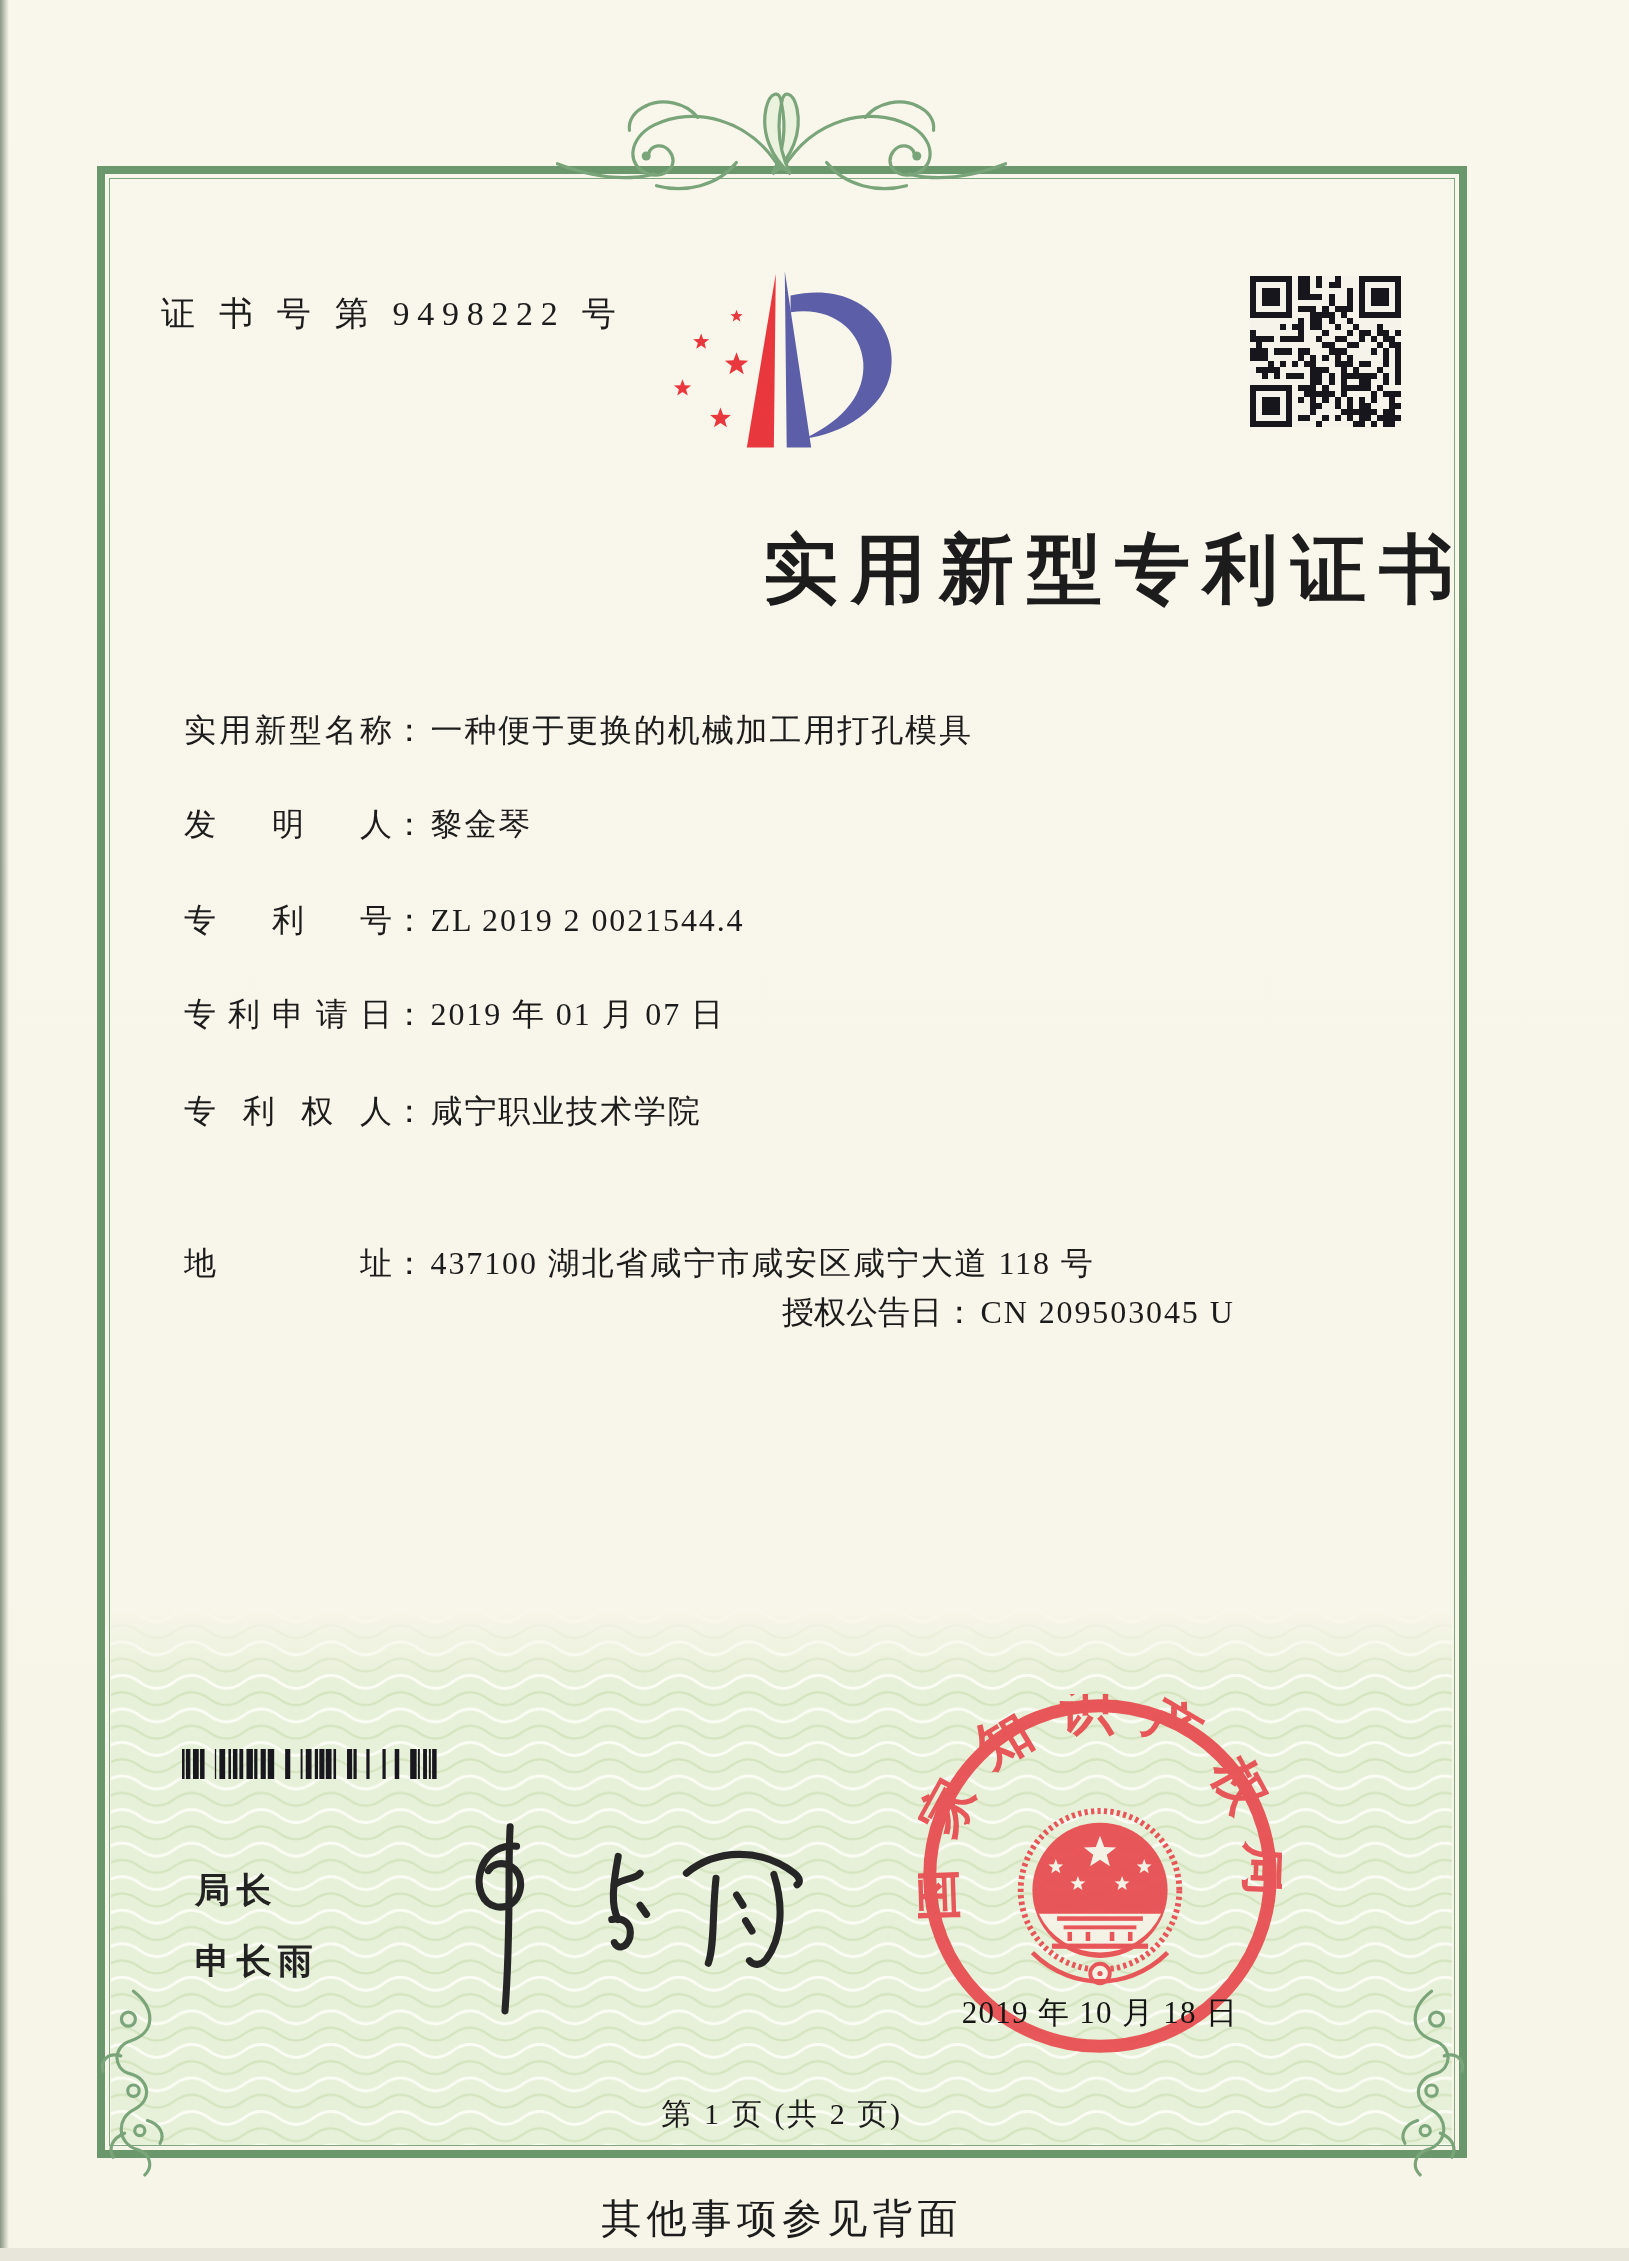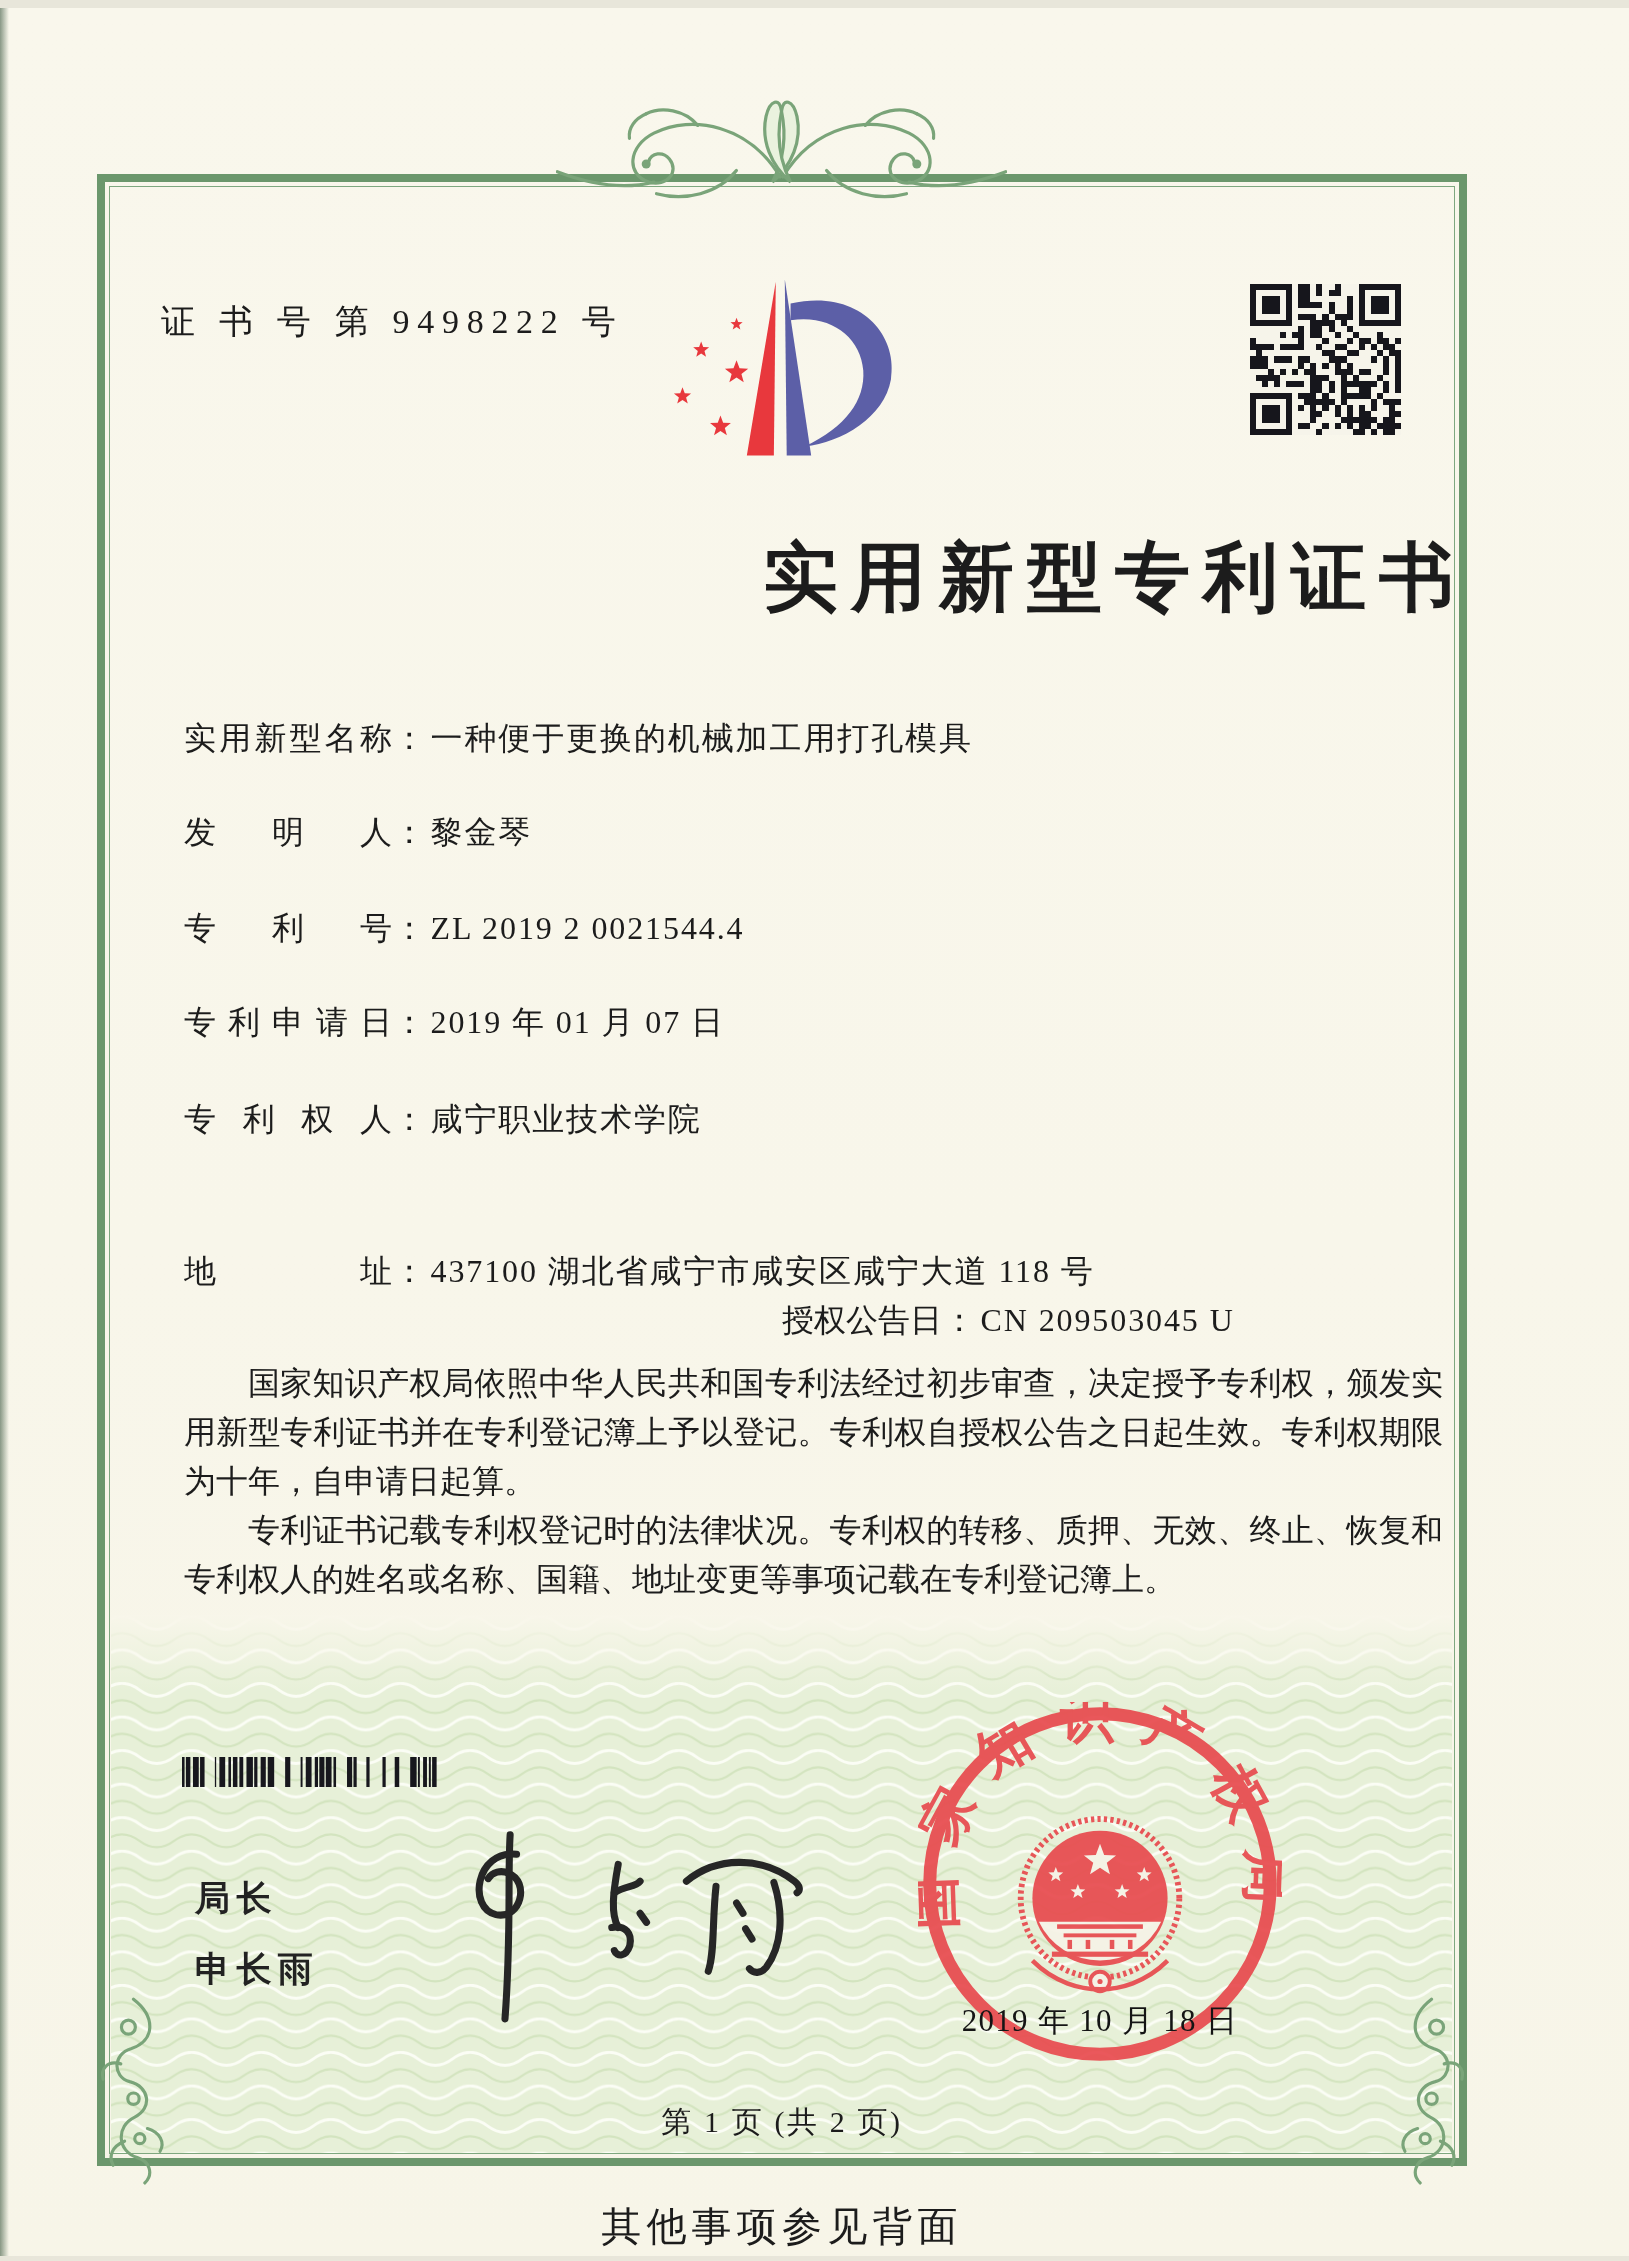--- a/index.html
+++ b/index.html
@@ -3,21 +3,20 @@
 <meta charset="utf-8">
 <style>
   html,body{margin:0;padding:0;background:#e8e6da;}
   .page{
     position:relative;
     width:1630px;height:2248px;
     background:linear-gradient(180deg,#f9f7ec 0%,#f8f6ea 55%,#f7f5e8 100%);
     font-family:"Liberation Serif", serif;
     color:#1c1c1c;
     overflow:hidden;
-    margin-top:8px;
   }
   .scan-edge{position:absolute;left:0;top:0;width:9px;height:100%;
     background:linear-gradient(90deg,rgba(44,74,50,.55),rgba(44,74,50,0));}
   
   .frame-outer{position:absolute;left:97px;top:166px;width:1370px;height:1992px;
     border:8.4px solid #6b976c;box-sizing:border-box;}
   .frame-inner{position:absolute;inset:3.9px;border:1.9px solid #7ea77f;}
   
   .waves{position:absolute;left:111px;top:1607px;width:1341px;height:538px;
     background:#e7f0d8;overflow:hidden;}
@@ -365,24 +364,20 @@
   <div class="frow" style="top:1090px">
     <span class="flabel">专利权人</span><span class="colon">：</span><span class="fvalue">咸宁职业技术学院</span>
   </div>
   <div class="frow" style="top:1242px">
     <span class="flabel">地址</span><span class="colon">：</span><span class="fvalue">437100 湖北省咸宁市咸安区咸宁大道 118 号</span>
   </div>
   <div class="grant-no" style="top:1291px">
     <span>授权公告日</span><span class="colon">：</span><span class="fvalue">CN 209503045 U</span>
   </div>
 
-  <div class="bodyblock">
-    <p>国家知识产权局依照中华人民共和国专利法经过初步审查，决定授予专利权，颁发实用新型专利证书并在专利登记簿上予以登记。专利权自授权公告之日起生效。专利权期限为十年，自申请日起算。</p>
-    <p>专利证书记载专利权登记时的法律状况。专利权的转移、质押、无效、终止、恢复和专利权人的姓名或名称、国籍、地址变更等事项记载在专利登记簿上。</p>
-  </div>
 
   <svg class="barcode" viewBox="0 0 408 46" preserveAspectRatio="none">
     <g id="bar-mods" fill="#17171d">
         <rect x="0" y="0" width="4" height="46"></rect>
         <rect x="6" y="0" width="7" height="46"></rect>
         <rect x="17" y="0" width="9" height="46"></rect>
         <rect x="28" y="0" width="7" height="46"></rect>
         <rect x="51" y="0" width="2" height="46"></rect>
         <rect x="58" y="0" width="9" height="46"></rect>
         <rect x="72" y="0" width="4" height="46"></rect>

